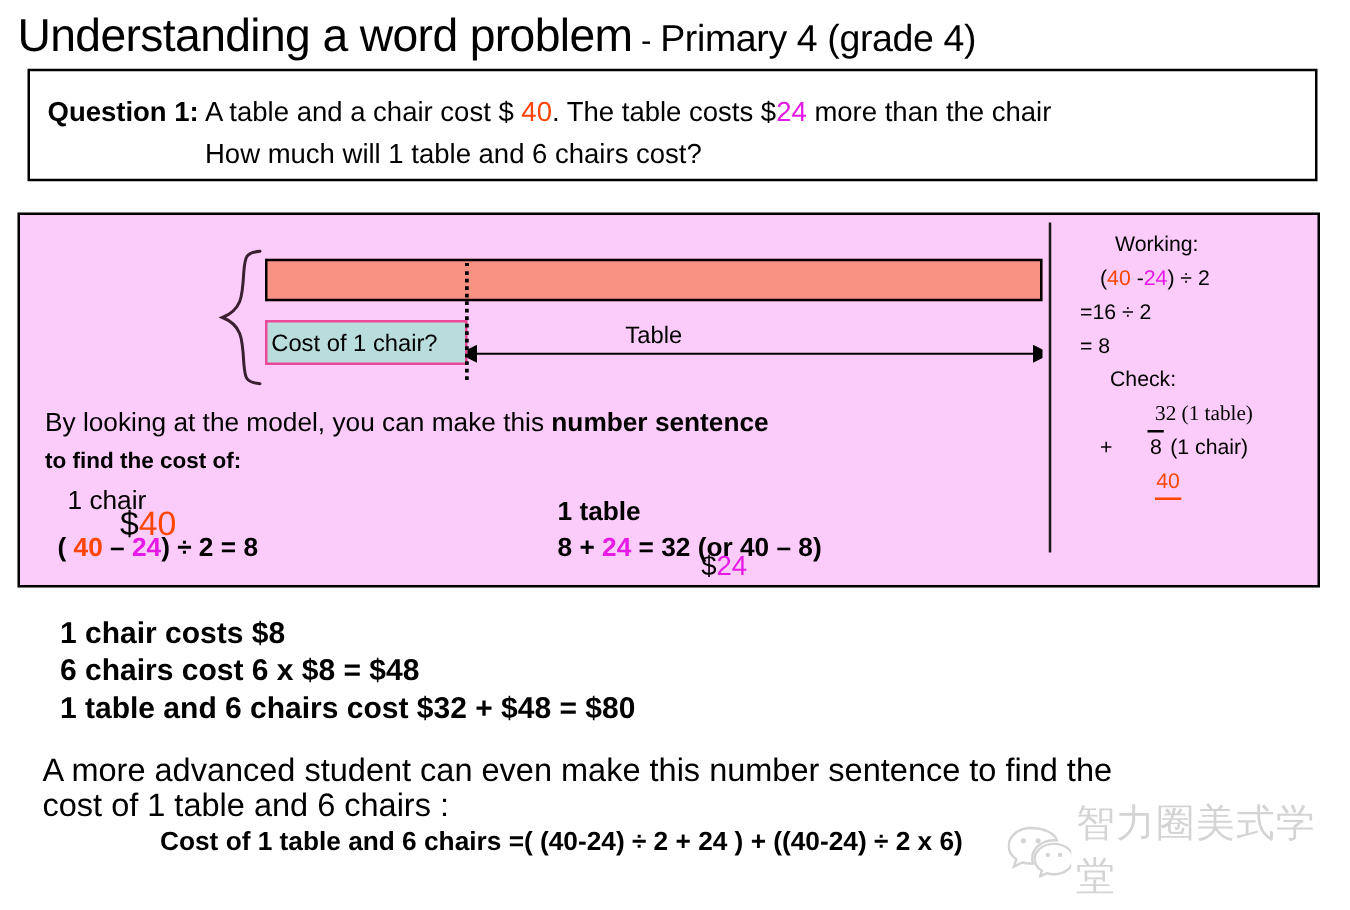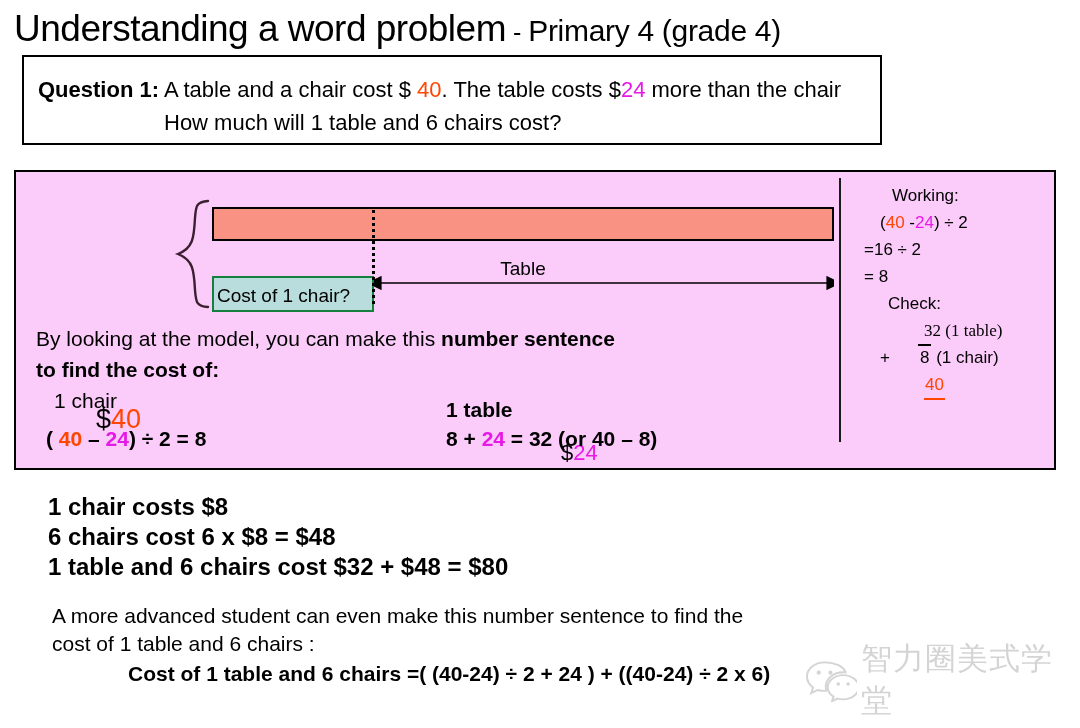--- a/index.html
+++ b/index.html
@@ -34,21 +34,21 @@
   .title-tail {
     font-size: 30px;
     letter-spacing: -0.3px;
   }
 
   
   #question-box {
     position: absolute;
     left: 22px;
     top: 55px;
-    width: 860px;
+    width: 1032px;
     height: 90px;
     border: 2px solid #000;
     background: #ffffff;
     box-sizing: border-box;
   }
   .q-line1 {
     position: absolute;
     left: 14px;
     top: 20px;
     font-size: 22px;
@@ -100,25 +100,25 @@
     position: absolute;
     width: 100%;
     text-align: center;
     top: 5px;
     font-size: 19px;
     margin-top: 44px;
   }
   #chair-bar {
     position: absolute;
     left: 196px;
-    top: 104px;
+    top: 84px;
     width: 162px;
     height: 36px;
     background: #b9dcdc;
-    border: 2px solid #15803d;
+    border: 2px solid #ec4899;
     box-sizing: border-box;
   }
   #chair-bar-label {
     position: absolute;
     left: 3px;
     top: 7px;
     font-size: 19px;
     white-space: nowrap;
   }
 
@@ -171,21 +171,21 @@
     position: absolute;
     left: 20px;
     top: 155px;
     font-size: 21px;
     white-space: nowrap;
   }
   #explain-2 {
     position: absolute;
     left: 20px;
     top: 186px;
-    font-size: 21px;
+    font-size: 18px;
     font-weight: bold;
     white-space: nowrap;
   }
   .bold { font-weight: bold; }
   #ns-chair-label {
     position: absolute;
     left: 38px;
     top: 217px;
     font-size: 21px;
     white-space: nowrap;
@@ -261,23 +261,23 @@
     top: 492px;
     font-size: 24px;
     font-weight: bold;
     line-height: 30px;
     white-space: nowrap;
   }
 
   
   #footer-para {
     position: absolute;
-    left: 52px;
+    left: 34px;
     top: 602px;
-    font-size: 21px;
+    font-size: 26px;
     line-height: 28px;
     white-space: nowrap;
   }
   #footer-formula {
     position: absolute;
     left: 128px;
     top: 662px;
     font-size: 21px;
     font-weight: bold;
     white-space: nowrap;

